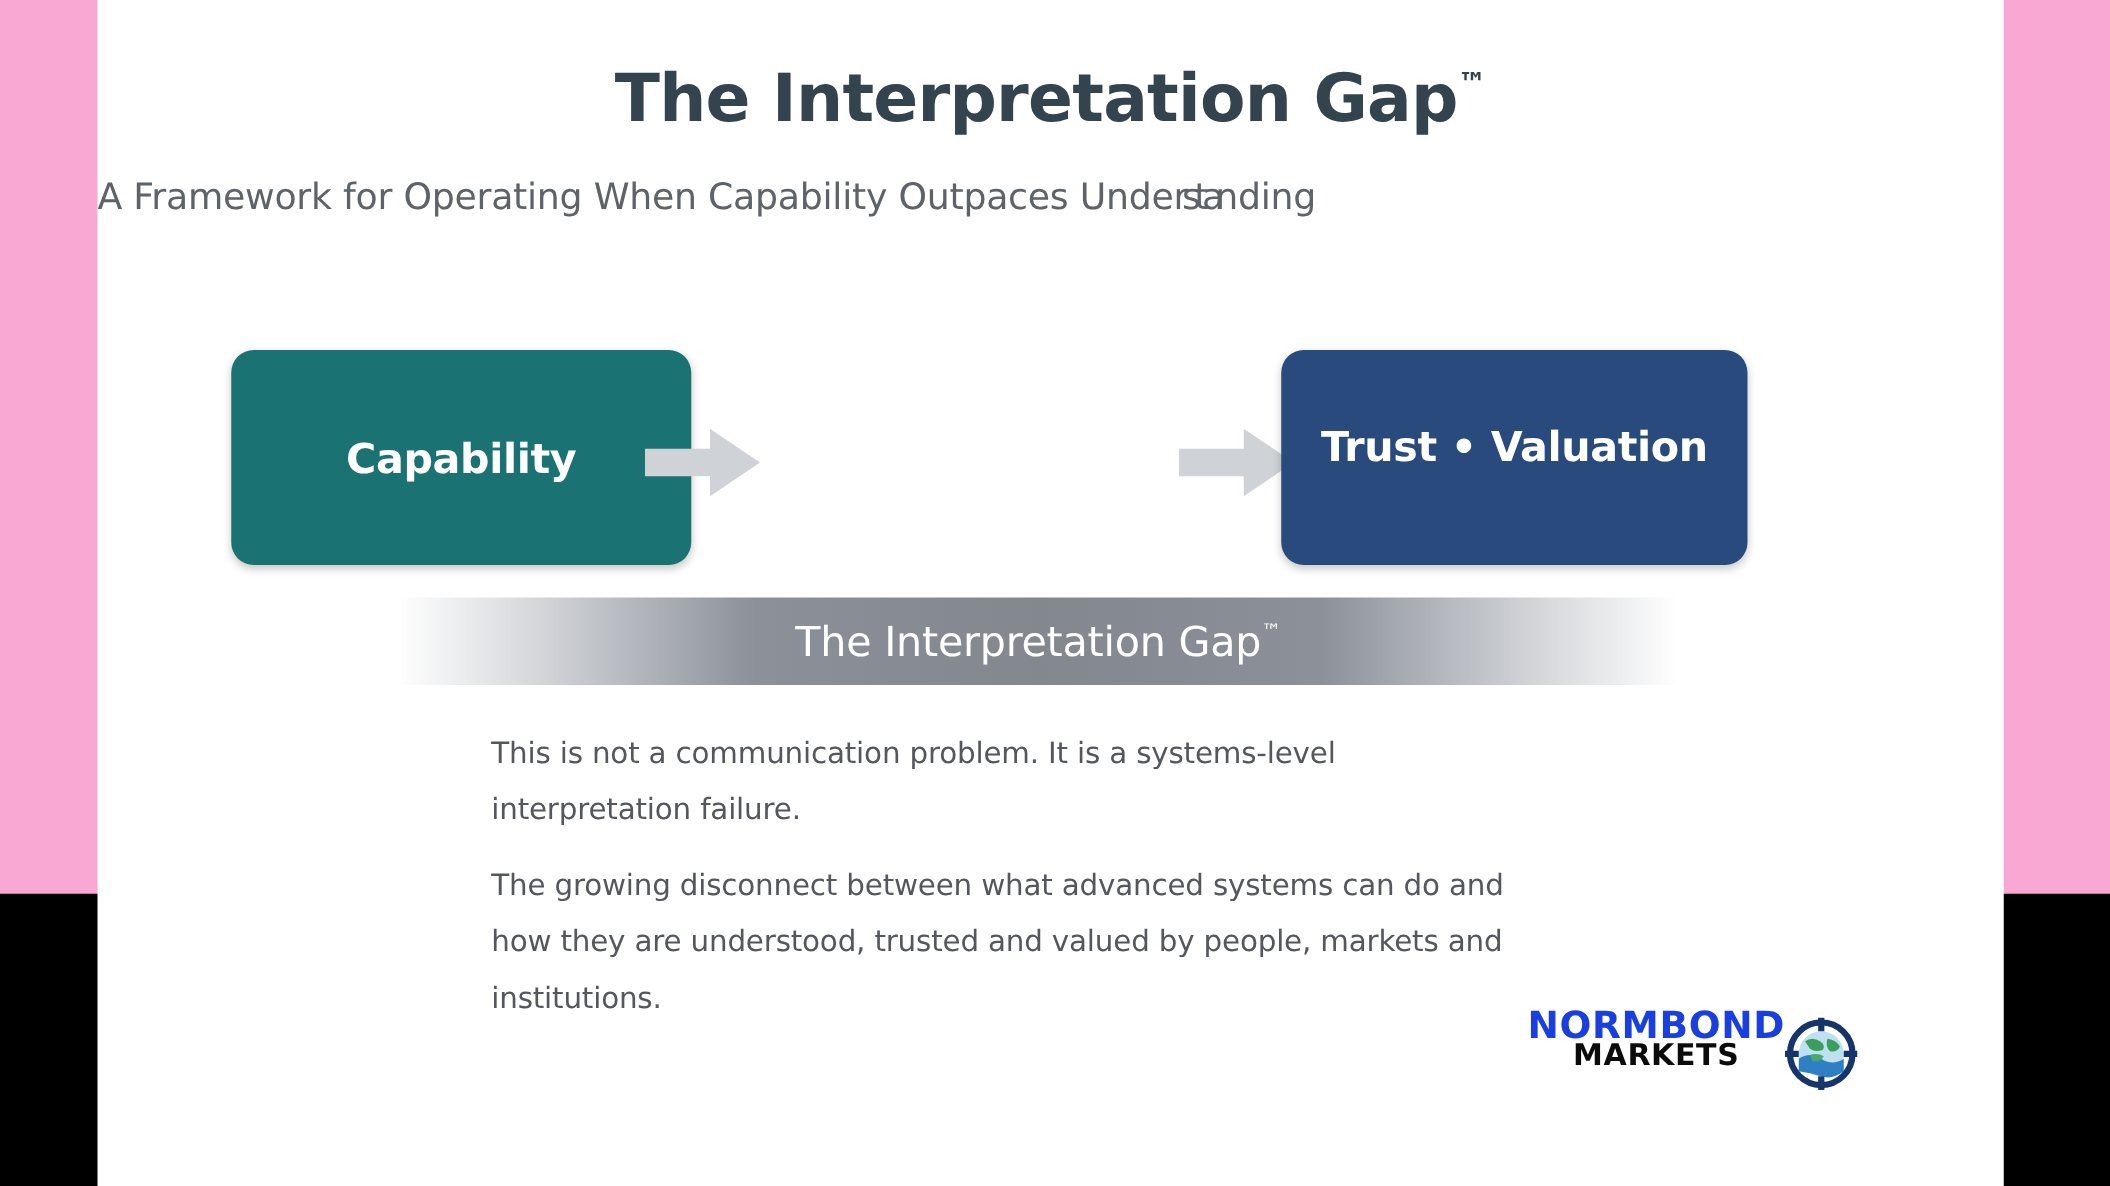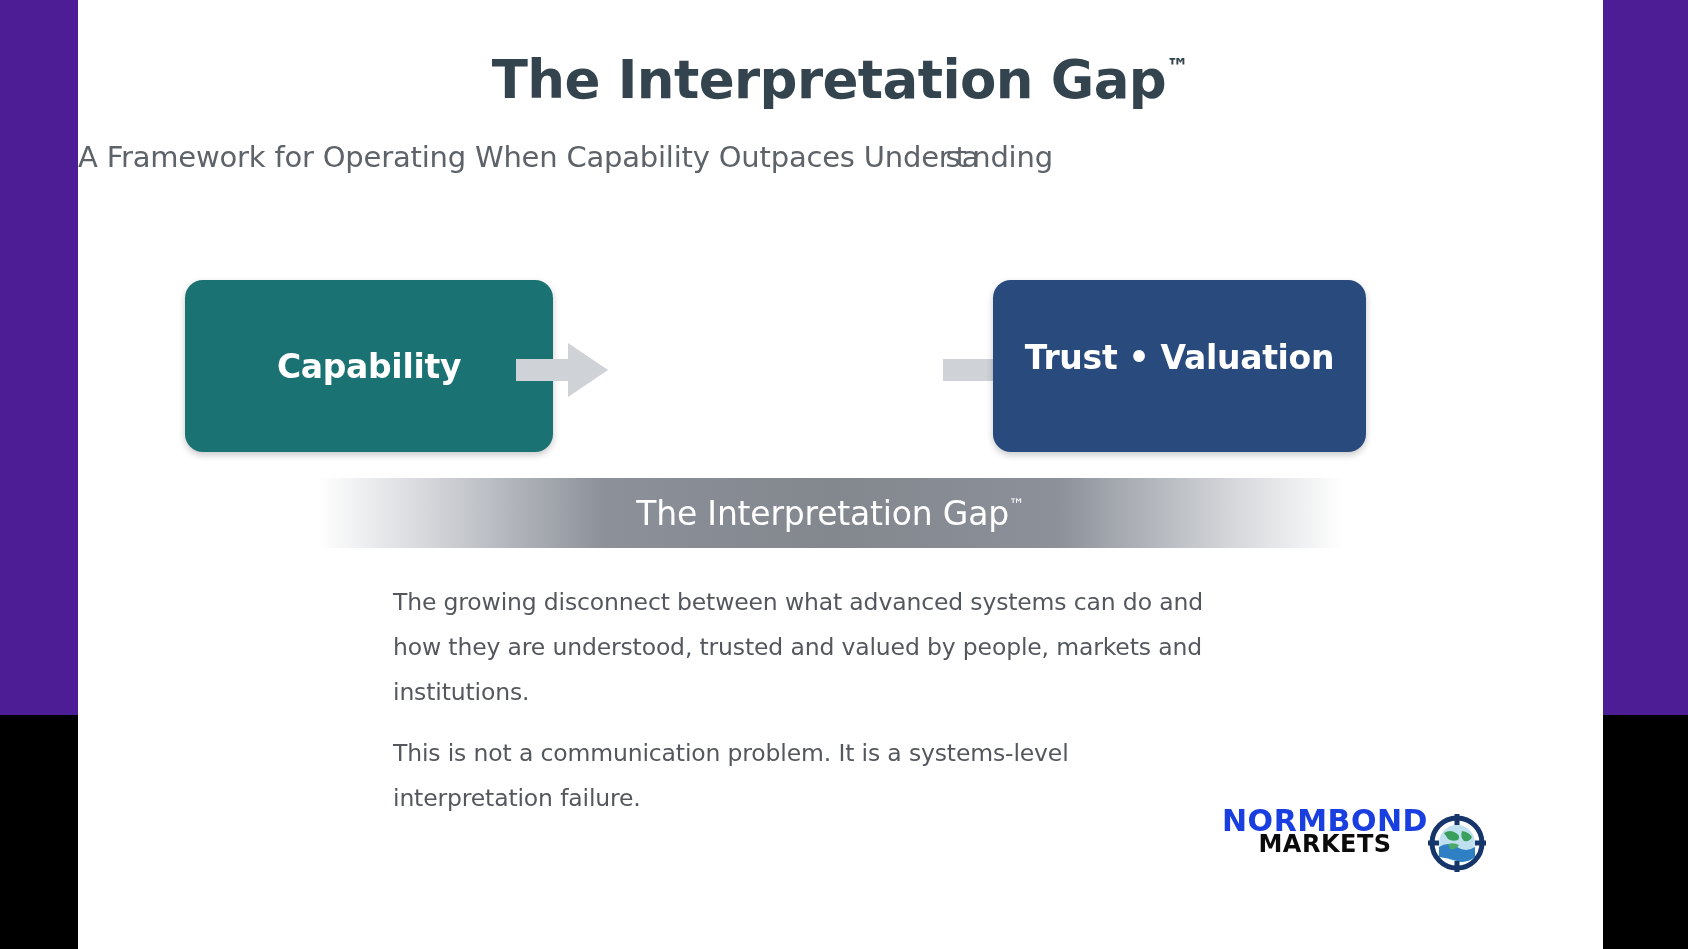--- a/index.html
+++ b/index.html
@@ -12,21 +12,21 @@
     height: 949px;
     overflow: hidden;
     font-family: "Liberation Sans", sans-serif;
   }
 
   
   #stage {
     position: relative;
     width: 1688px;
     height: 715px;
-    background: #4c1d95;
+    background: #f9a8d4;
   }
 
   
   #slide {
     position: absolute;
     left: 78px;
     top: 0px;
     width: 1525px;
     height: 949px;
     background: #ffffff;
@@ -109,21 +109,21 @@
     width: 368px;
     background: #1b7272;
   }
   #box-interpretation {
     left: 425px;
     width: 372px;
     background: #ca3761;
     padding-bottom: 2px;
   }
   #box-outcome {
-    left: 820px;
+    left: 852px;
     width: 373px;
     background: #294a7d;
     padding-bottom: 18px;
   }
 
   
   .flow-arrow {
     position: absolute;
     top: 63px;
     width: 92px;
@@ -264,22 +264,22 @@
         <span>Trust • Valuation</span>
       </div>
 
     </div>
 
     <div id="gap-band">
       <div id="gap-band-label"><span>The Interpretation Gap</span><span class="tm">™</span></div>
     </div>
 
     <div id="body-copy">
+      <p class="body-para" id="body-para-2">This is not a communication problem. It is a systems-level interpretation failure.</p>
       <p class="body-para" id="body-para-1">The growing disconnect between what advanced systems can do and how they are understood, trusted and valued by people, markets and institutions.</p>
-      <p class="body-para" id="body-para-2">This is not a communication problem. It is a systems-level interpretation failure.</p>
     </div>
 
     <div id="logo">
       <div id="logo-wordmark">
         <span id="logo-line-1">NORMBOND</span>
         <span id="logo-line-2">MARKETS</span>
       </div>
       <div id="logo-globe">
         <svg viewBox="0 0 58 58" xmlns="http://www.w3.org/2000/svg">
           <circle cx="29" cy="29" r="25" fill="none" stroke="#16356b" stroke-width="5"></circle>

